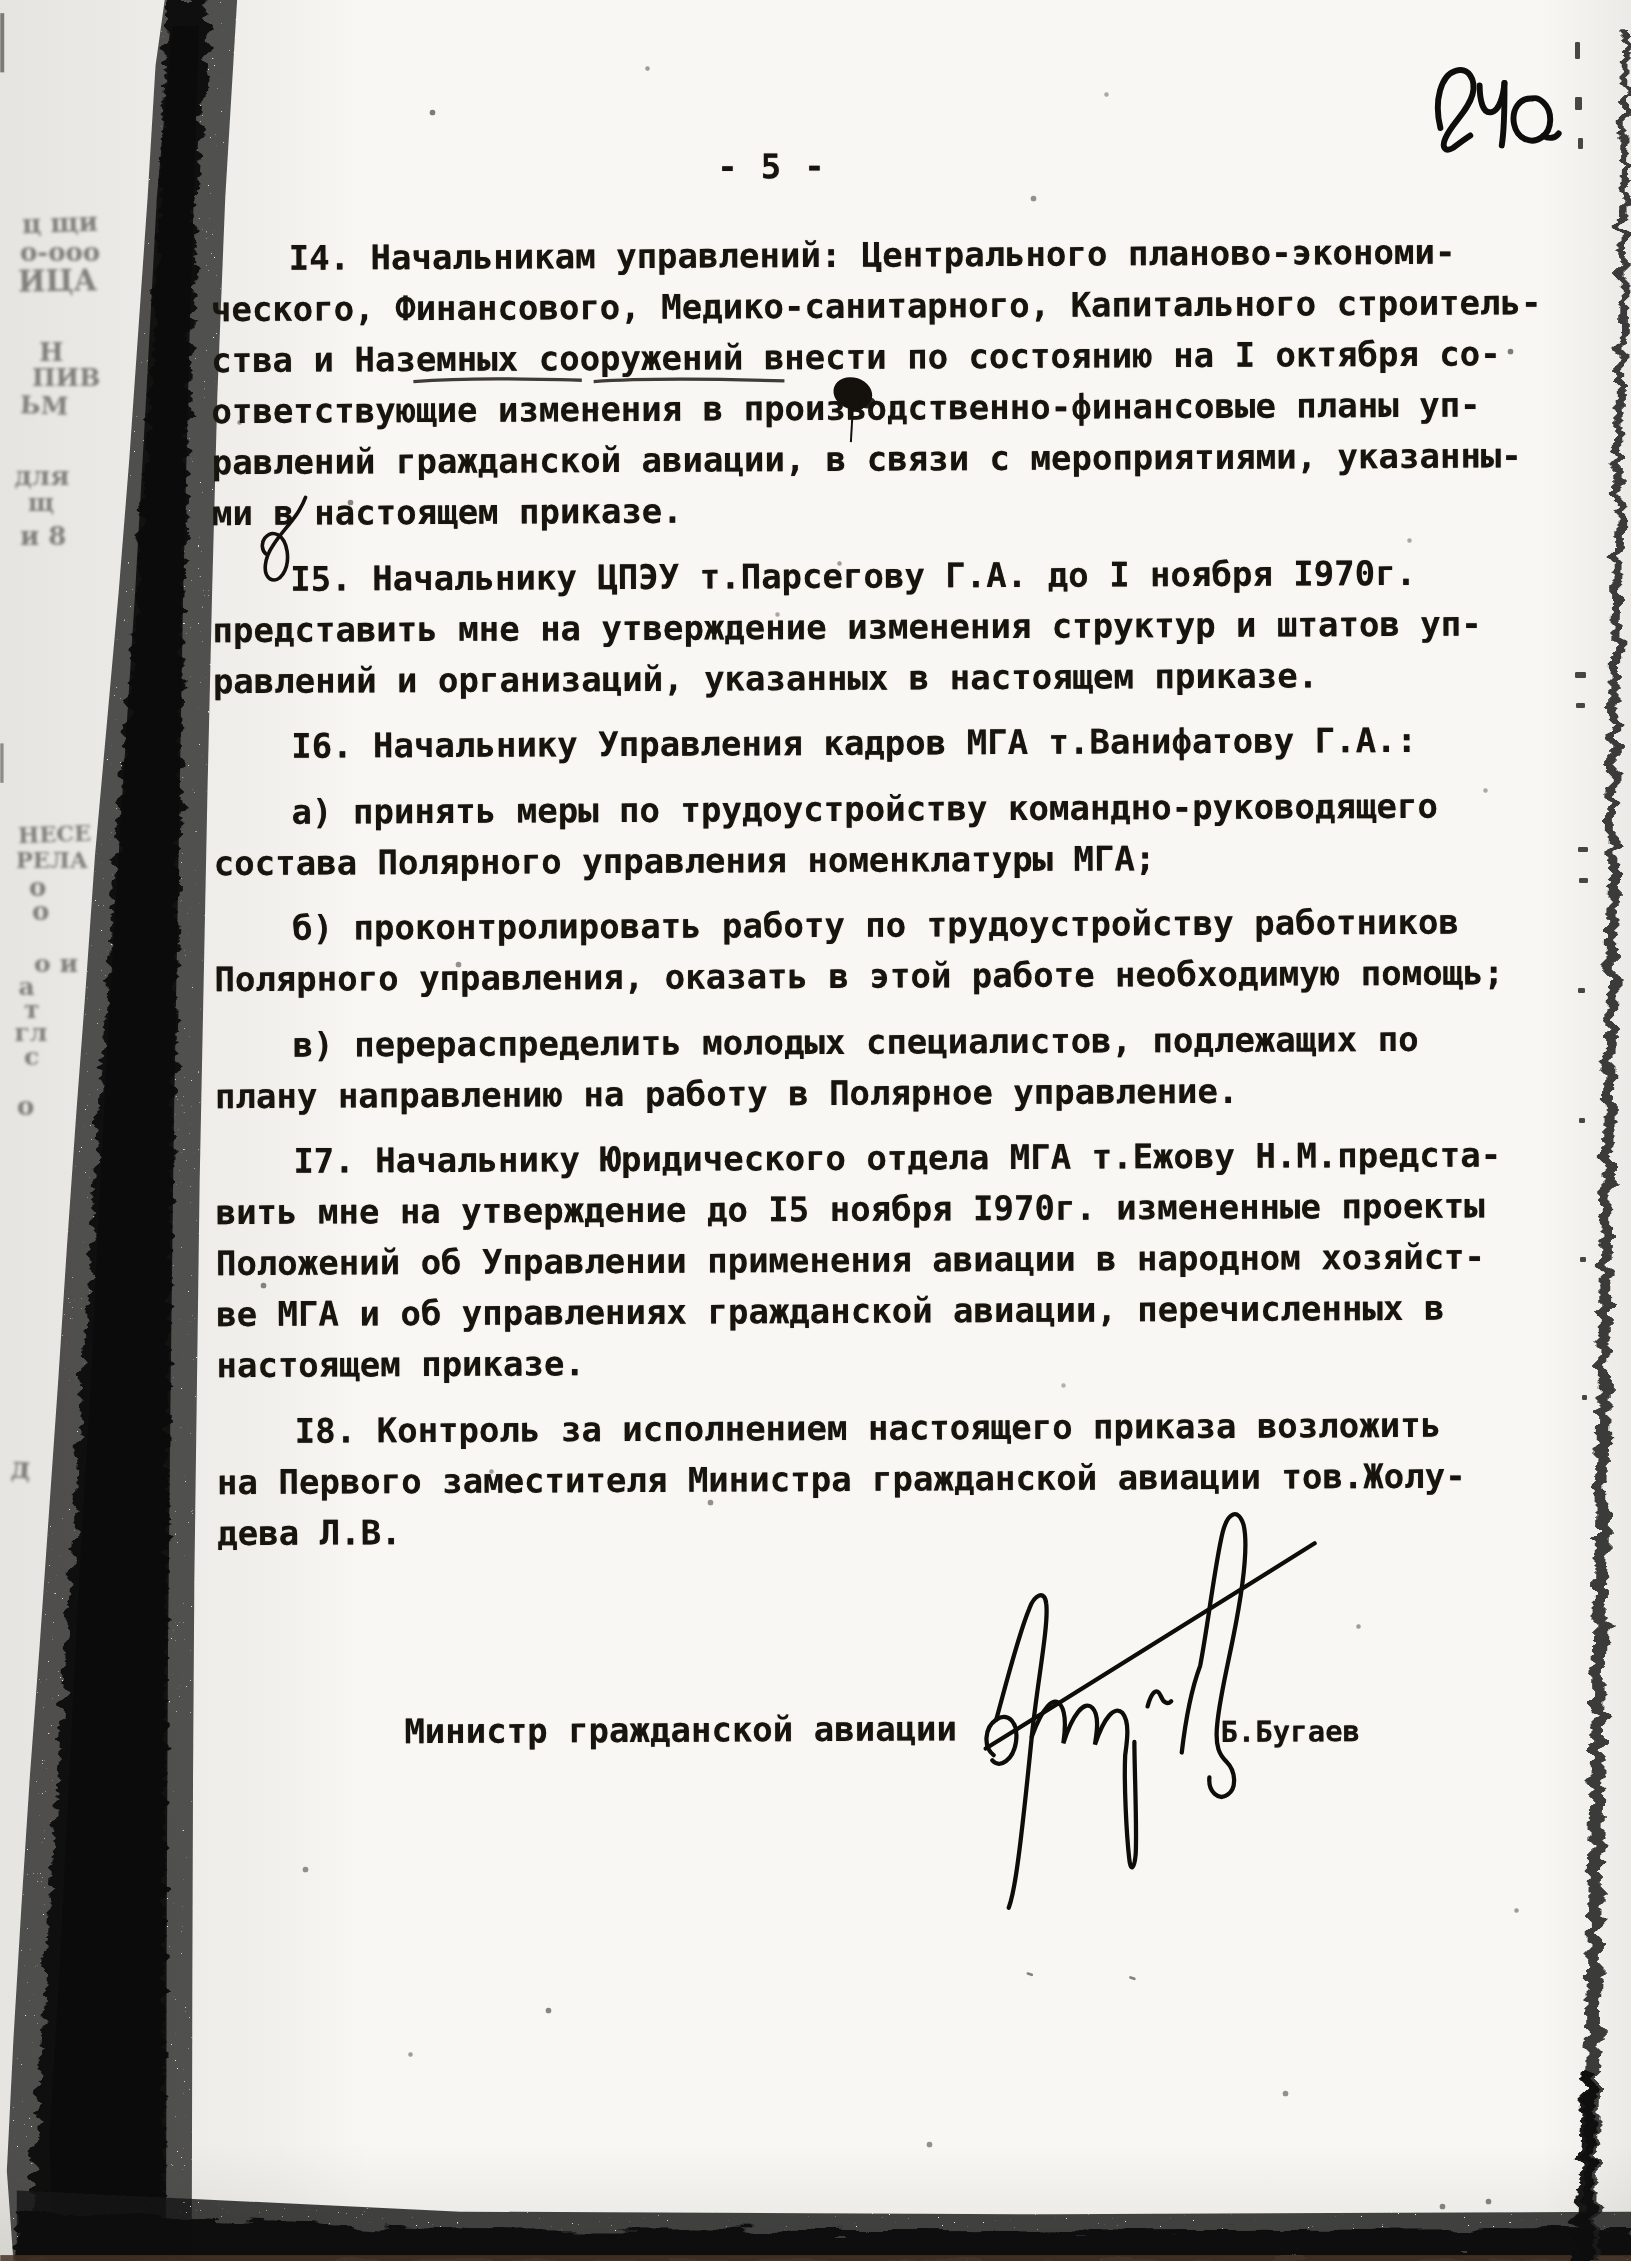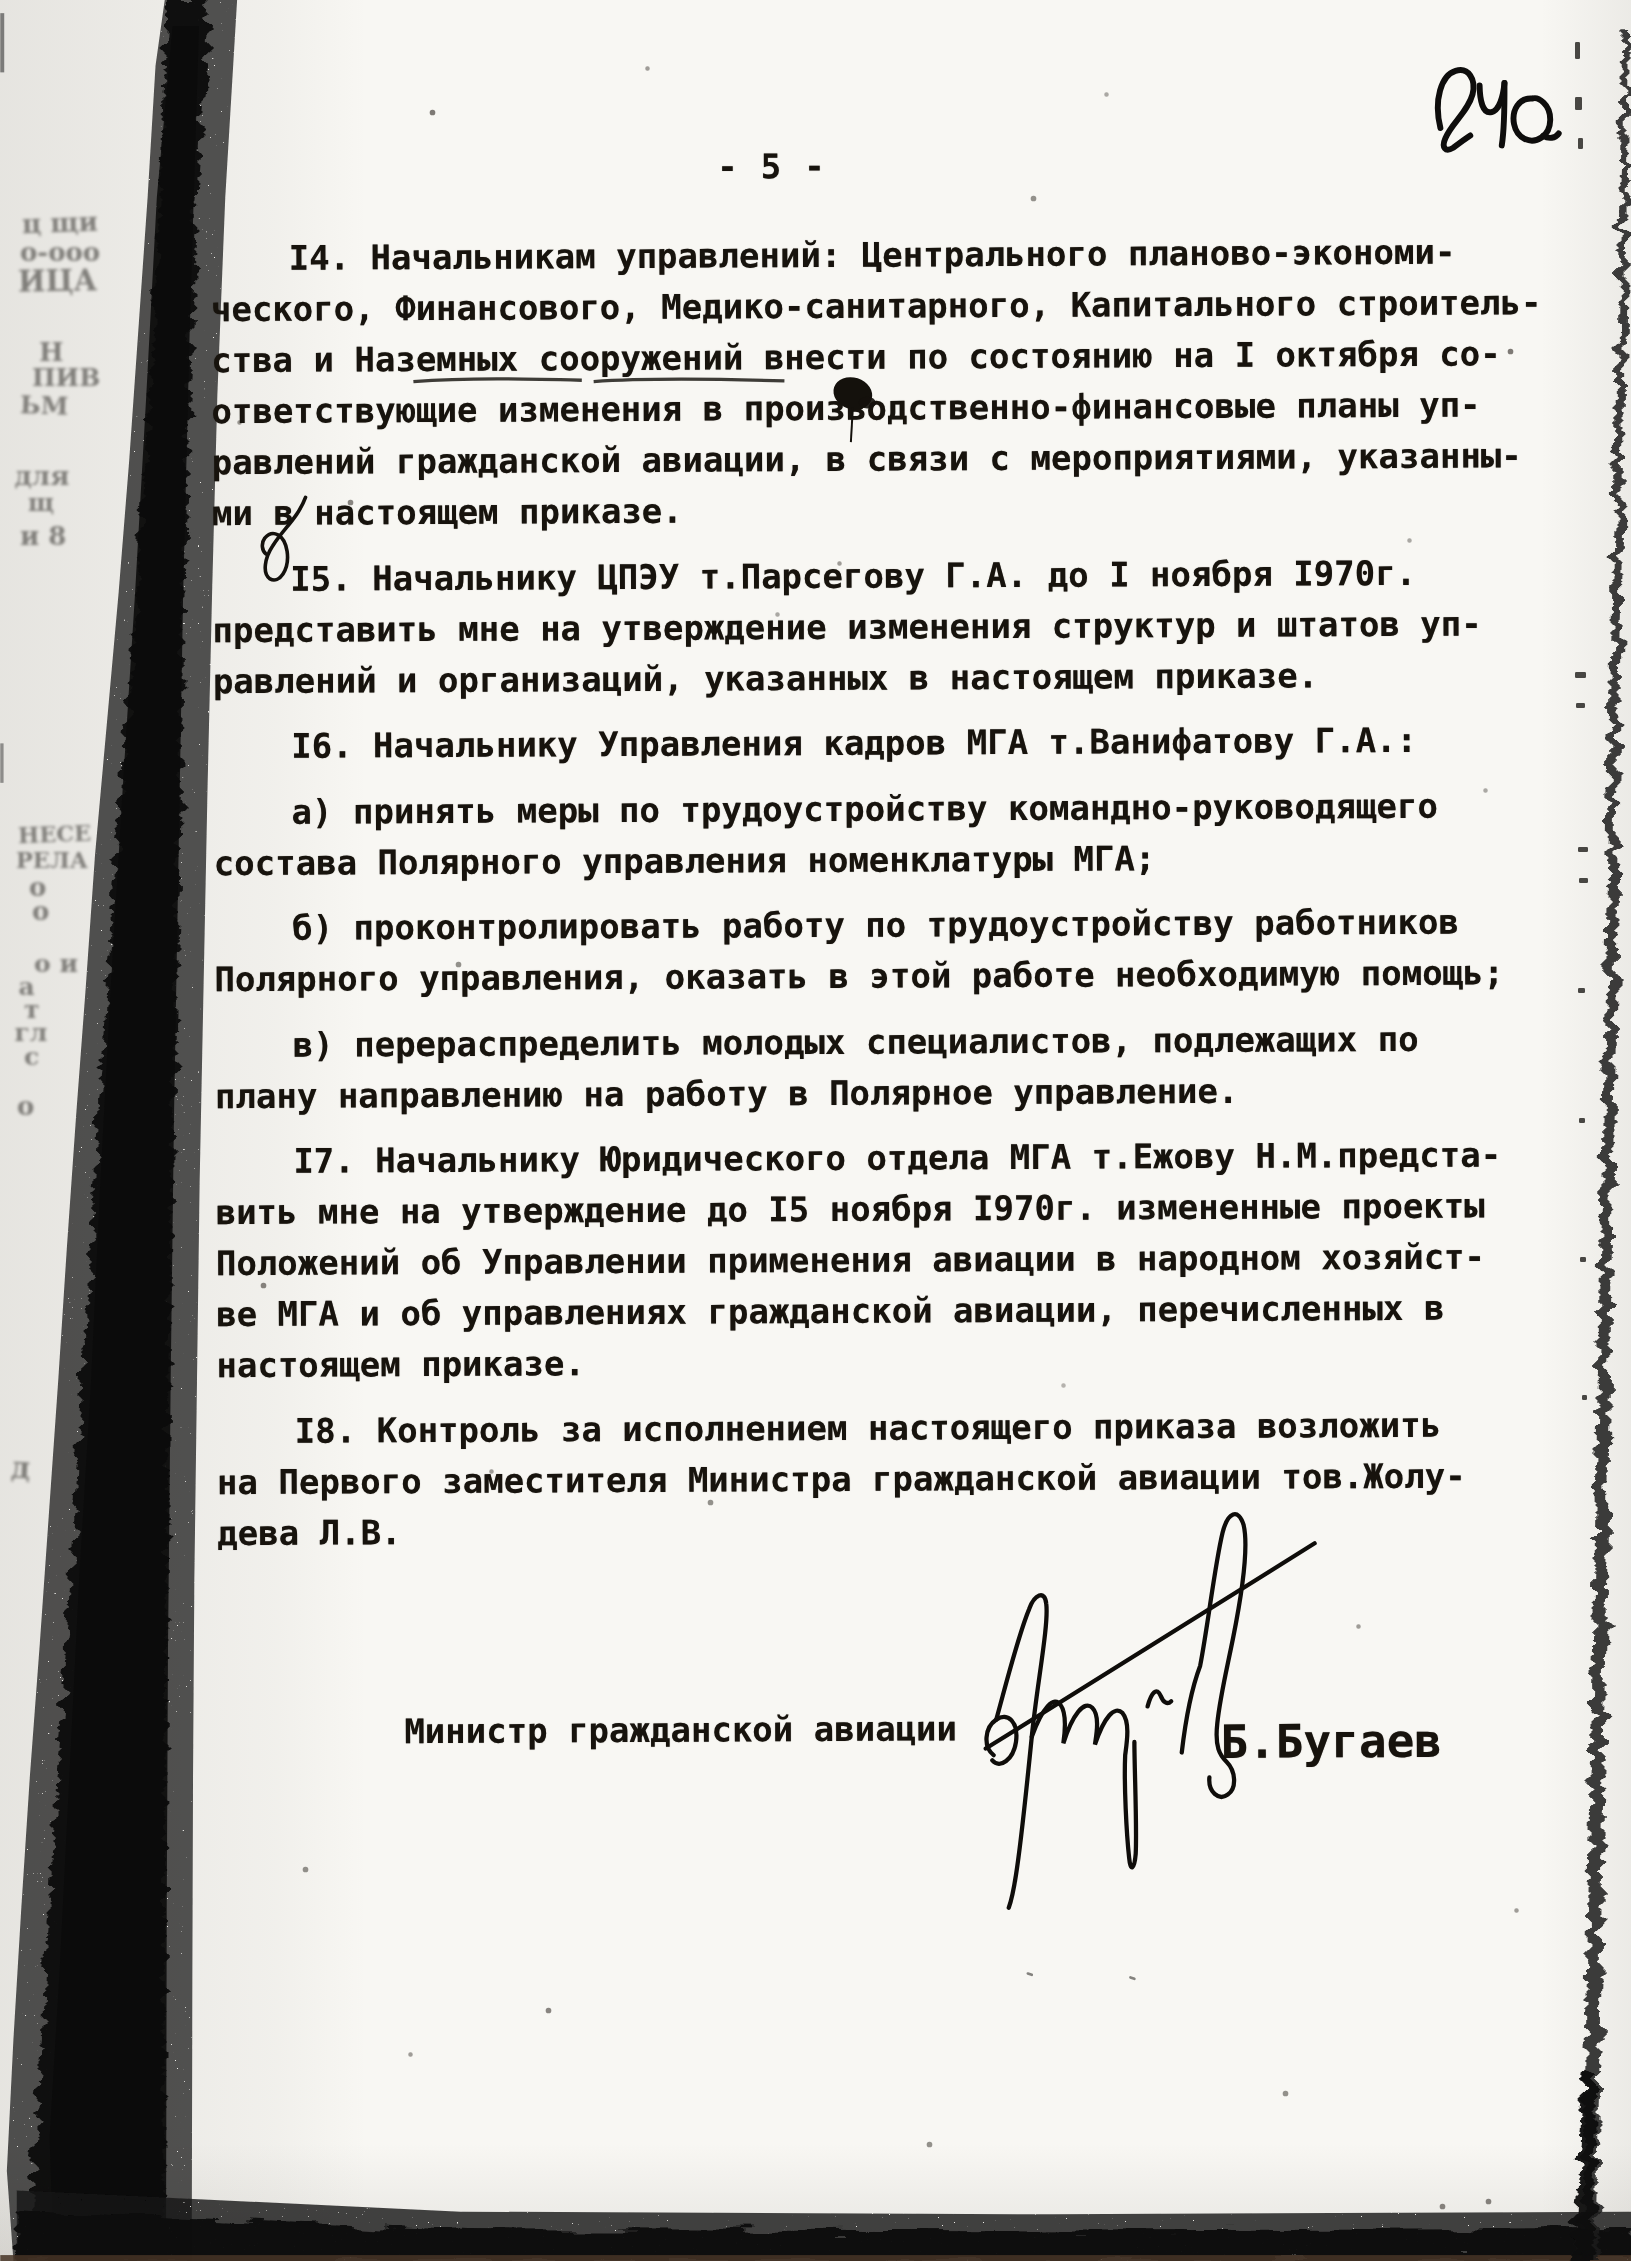--- a/index.html
+++ b/index.html
@@ -15,21 +15,21 @@
       linear-gradient(0deg, rgba(60,55,48,0.10) 0px, rgba(0,0,0,0) 118px);
   }
   #content{position:absolute;inset:0;transform:rotate(-0.3deg);transform-origin:50% 40%;color:#17130d;}
   .typed{font-weight:bold;text-shadow:0 0 0.8px rgba(30,24,14,0.55);}
   #pageno{position:absolute;left:721px;top:146px;font-size:34px;letter-spacing:1.3px;}
   #textcol{position:absolute;left:214px;top:230px;font-size:34px;}
   .line{height:51px;line-height:51px;white-space:pre;}
   .first{padding-left:78px;}
   .para{margin-bottom:14.5px;}
   #sig-title{position:absolute;left:400px;top:1709px;font-size:34px;white-space:pre;}
-  #sig-name{position:absolute;left:1216px;top:1717px;font-size:46px;white-space:pre;}
+  #sig-name{position:absolute;left:1216px;top:1717px;font-size:29px;white-space:pre;}
   .frag{position:absolute;font-family:"DejaVu Serif","Liberation Serif",serif;font-weight:bold;
         color:#34322e;filter:blur(1.4px);opacity:.58;white-space:pre;}
   .edge-dash{position:absolute;background:#1d1b18;opacity:.8;border-radius:1.3px;}
   svg.layer{position:absolute;left:0;top:0;pointer-events:none;}
   #specks{position:absolute;left:0;top:0;width:2.6px;height:2.6px;border-radius:50%;
     box-shadow:
       431px 111px 0 1.3px rgba(25,20,13,.55), 1032px 197px 0 1.3px rgba(25,20,13,.45),
       646px 67px 0 0.7px rgba(25,20,13,.4), 349px 501px 0 1.3px rgba(25,20,13,.5),
       1509px 350px 0 1.3px rgba(25,20,13,.55), 838px 562px 0 0.7px rgba(25,20,13,.4),
       457px 963px 0 1.3px rgba(25,20,13,.45), 262px 1284px 0 1.3px rgba(25,20,13,.5),

